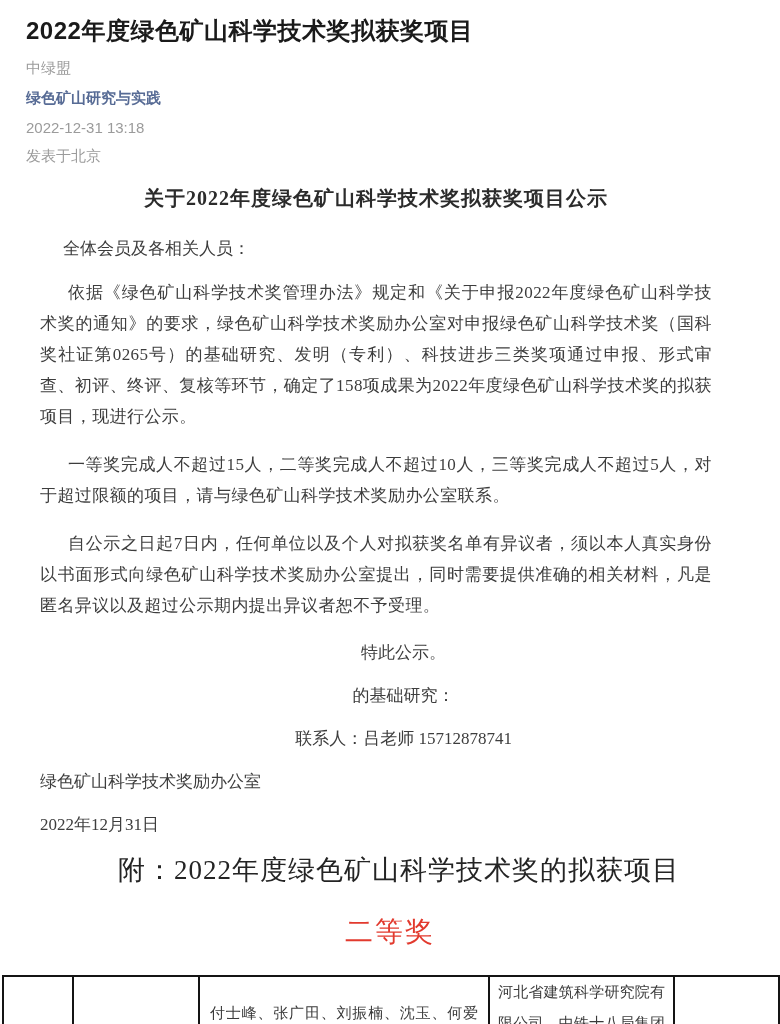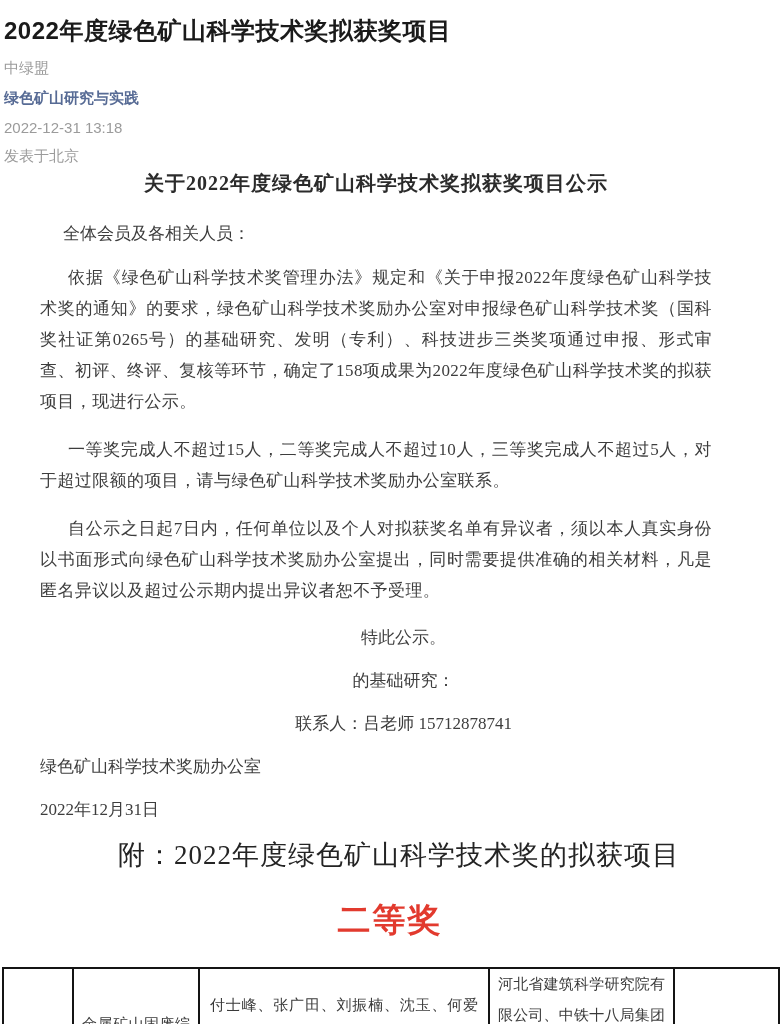--- a/index.html
+++ b/index.html
@@ -1,58 +1,58 @@
 <!DOCTYPE html>
 <html><head>
 <meta charset="utf-8">
 <style>
   * { margin:0; padding:0; box-sizing:border-box; }
   html,body { width:780px; height:1024px; background:#ffffff; overflow:hidden; }
   body { font-family:"Liberation Sans", sans-serif; }
 
   
-  .article-header { padding:15px 16px 0 4px; }
+  .article-header { padding:15px 16px 0 26px; }
   .article-title {
     font-size:24px; font-weight:700; color:#1a1a1a; line-height:1.3;
     letter-spacing:0.5px;
   }
   .article-meta {
     margin-top:13px; font-size:15px; color:#9b9b9b;
     display:flex; align-items:baseline; gap:11px;flex-direction:column;
   }
   .article-meta .channel { color:#576b95; font-weight:600; cursor:pointer; }
 
   
   .doc {
     font-family:"Liberation Serif", serif;
     color:#3d3d3d; font-size:17px;
     padding:0 68px 0 40px;
   }
   .doc-heading {
-    margin-top:4px; text-align:center; font-weight:700;
+    margin-top:19px; text-align:center; font-weight:700;
     font-size:20px; color:#2b2b2b; letter-spacing:1px;
   }
   .salutation { margin-top:26px; line-height:22px; text-indent:23px; }
   .para {
     margin-top:17px; line-height:31px; text-indent:28px;
     text-align:justify; letter-spacing:0.4px;
   }
   .single-line { margin-top:21px; line-height:22px; text-indent:55px;text-align:center; }
   .right-line { margin-top:21px; line-height:22px; }
   .date-line { padding-right:8px; }
 
   
   .attach-heading {
     font-family:"Liberation Serif", serif;
     margin-top:16px; padding-left:18px;
     font-size:27px; color:#242424; letter-spacing:1px;text-align:center;
   }
   .award-level {
     margin-top:25px; text-align:center;
-    font-size:33px; font-weight:700; letter-spacing:2px;
+    font-size:28px; font-weight:400; letter-spacing:2px;
   }
 
   
   table.award-table {
     margin:24px 2px 0 2px; width:776px;
     border-collapse:collapse; table-layout:fixed;
     font-family:"Liberation Serif", serif;
     color:#3a3a3a;
   }
   table.award-table td {

